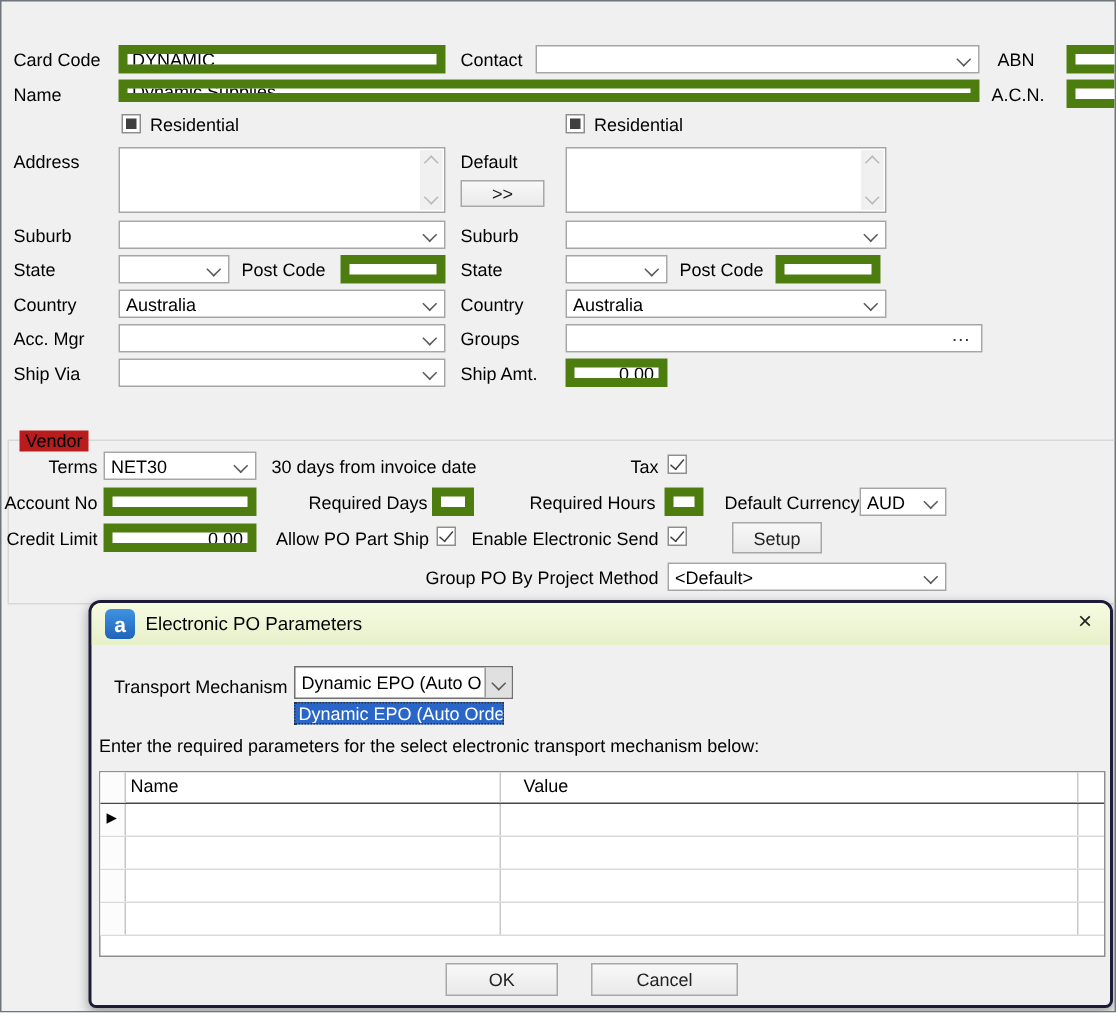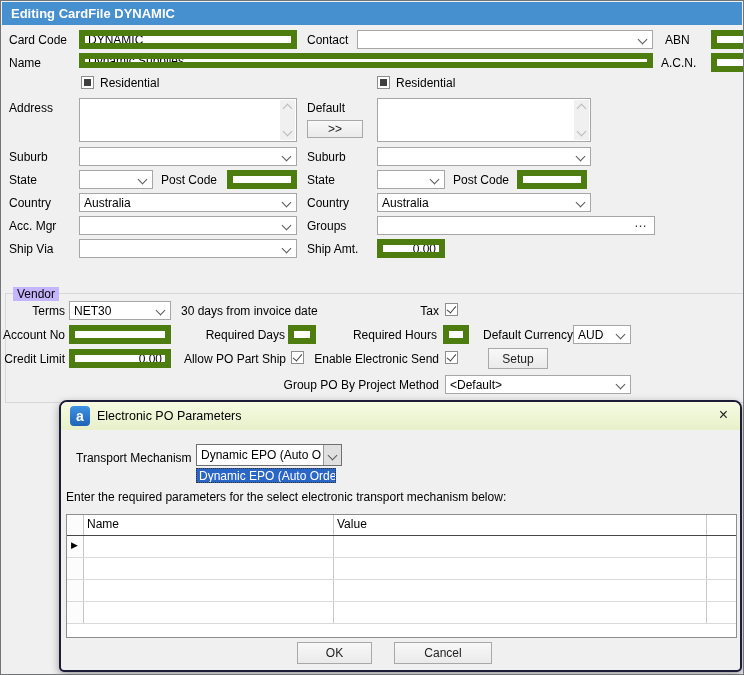--- a/index.html
+++ b/index.html
@@ -25,21 +25,21 @@
   .sb .cu{top:5px;transform:rotate(-135deg);}
   .sb .cd{bottom:5px;transform:rotate(45deg);}
   .cb{position:absolute;width:13px;height:13px;background:#fff;border:1px solid #8e8e8e;box-sizing:border-box;}
   .cb.ind::after{content:"";position:absolute;left:2px;top:2px;right:2px;bottom:2px;background:#3f3f3f;}
   .cb.chk::after{content:"";position:absolute;left:3px;top:0px;width:4px;height:8px;
         border-right:1.8px solid #424242;border-bottom:1.8px solid #424242;transform:rotate(40deg);}
   .btn{position:absolute;box-sizing:border-box;background:linear-gradient(#f8f8f8,#eaeaea);
        border:1px solid #a8a8a8;display:flex;align-items:center;justify-content:center;
        font-family:"Liberation Sans",sans-serif;font-size:12px;color:#222;cursor:default;}
   .grp{position:absolute;border:1px solid #d8d8d8;}
-  .grp-lbl{position:absolute;background:#c4b5fd;padding:0 4px;font-size:12px;white-space:nowrap;}
+  .grp-lbl{position:absolute;background:#b91c1c;padding:0 4px;font-size:12px;white-space:nowrap;}
   
   #modal{position:absolute;left:58px;top:399px;width:683px;height:272px;background:#f0f0f0;
          border:2px solid #1c1c38;border-radius:8px 8px 5px 5px;box-sizing:border-box;overflow:hidden;
          box-shadow:0 3px 8px rgba(0,0,0,0.35);}
   .m-title{position:absolute;left:0;top:0;right:0;height:28px;background:linear-gradient(#f6fbe2,#e7f0c9);}
   .m-icon{position:absolute;left:9px;top:4px;width:20px;height:20px;border-radius:4px;
           background:linear-gradient(#3f93e2,#1f63b8);color:#fff;font-weight:bold;font-size:14px;
           display:flex;align-items:center;justify-content:center;}
   .m-title-text{position:absolute;left:36px;top:7px;font-size:12.5px;white-space:nowrap;}
   .m-close{position:absolute;right:12px;top:4px;font-size:16px;color:#222;line-height:18px;}
@@ -48,32 +48,29 @@
   .m-combo-btn{position:absolute;right:0;top:0;bottom:0;width:17px;background:#e0e0e0;border-left:1px solid #9a9a9a;}
   .m-combo-btn .chev{right:5px;top:7px;}
   .opt-sel{position:absolute;left:135px;top:66px;width:140px;height:15px;background:#2a66c8;color:#fff;
            font-size:12px;line-height:14px;padding:0 2px;white-space:nowrap;overflow:hidden;border:1px dotted #33332b;box-sizing:border-box;}
   .grid{position:absolute;left:5px;top:112px;width:671px;height:124px;background:#fff;border:1px solid #8e8e8e;box-sizing:border-box;}
   .g-row{display:flex;height:21px;background:#fff;}
   .g-head{height:20px;border-bottom:1px solid #474747;}
   .g-rowhdr{width:16px;border-right:1px solid #c6c6c6;position:relative;flex:none;background:#fcfcfc;}
   .g-cell{border-right:1px solid #c9c9c9;padding:2px 3px;font-size:12px;box-sizing:border-box;flex:none;overflow:hidden;white-space:nowrap;}
   .g-name{width:250px;}
-  .g-value{width:373px;}
+  .g-value{width:373px;margin-left:12px;}
   .g-data{border-bottom:1px solid #dadada;}
   .g-marker{position:absolute;left:4px;top:5px;font-size:9px;line-height:1;color:#000;}
 </style>
 </head>
 <body>
 
 <div id="screen">
 
-  <div class="titlebar">
-    <span class="titletext">Editing CardFile DYNAMIC</span>
-  </div>
 
   <span class="lbl" style="left:8px;top:32px;">Card Code</span>
   <input class="inp" style="left: 78px; top: 29px; width: 218px; height: 19px;" value="DYNAMIC">
   <span class="lbl" style="left:306px;top:32px;">Contact</span>
   <div class="combo" style="left:356px;top:29px;width:296px;height:19px;">
     <span class="ct"></span>
     <i class="chev"></i>
   </div>
   <span class="lbl" style="left:664px;top:32px;">ABN</span>
   <input class="inp" style="left: 710px; top: 29px; width: 40px; height: 19px;" value="">

